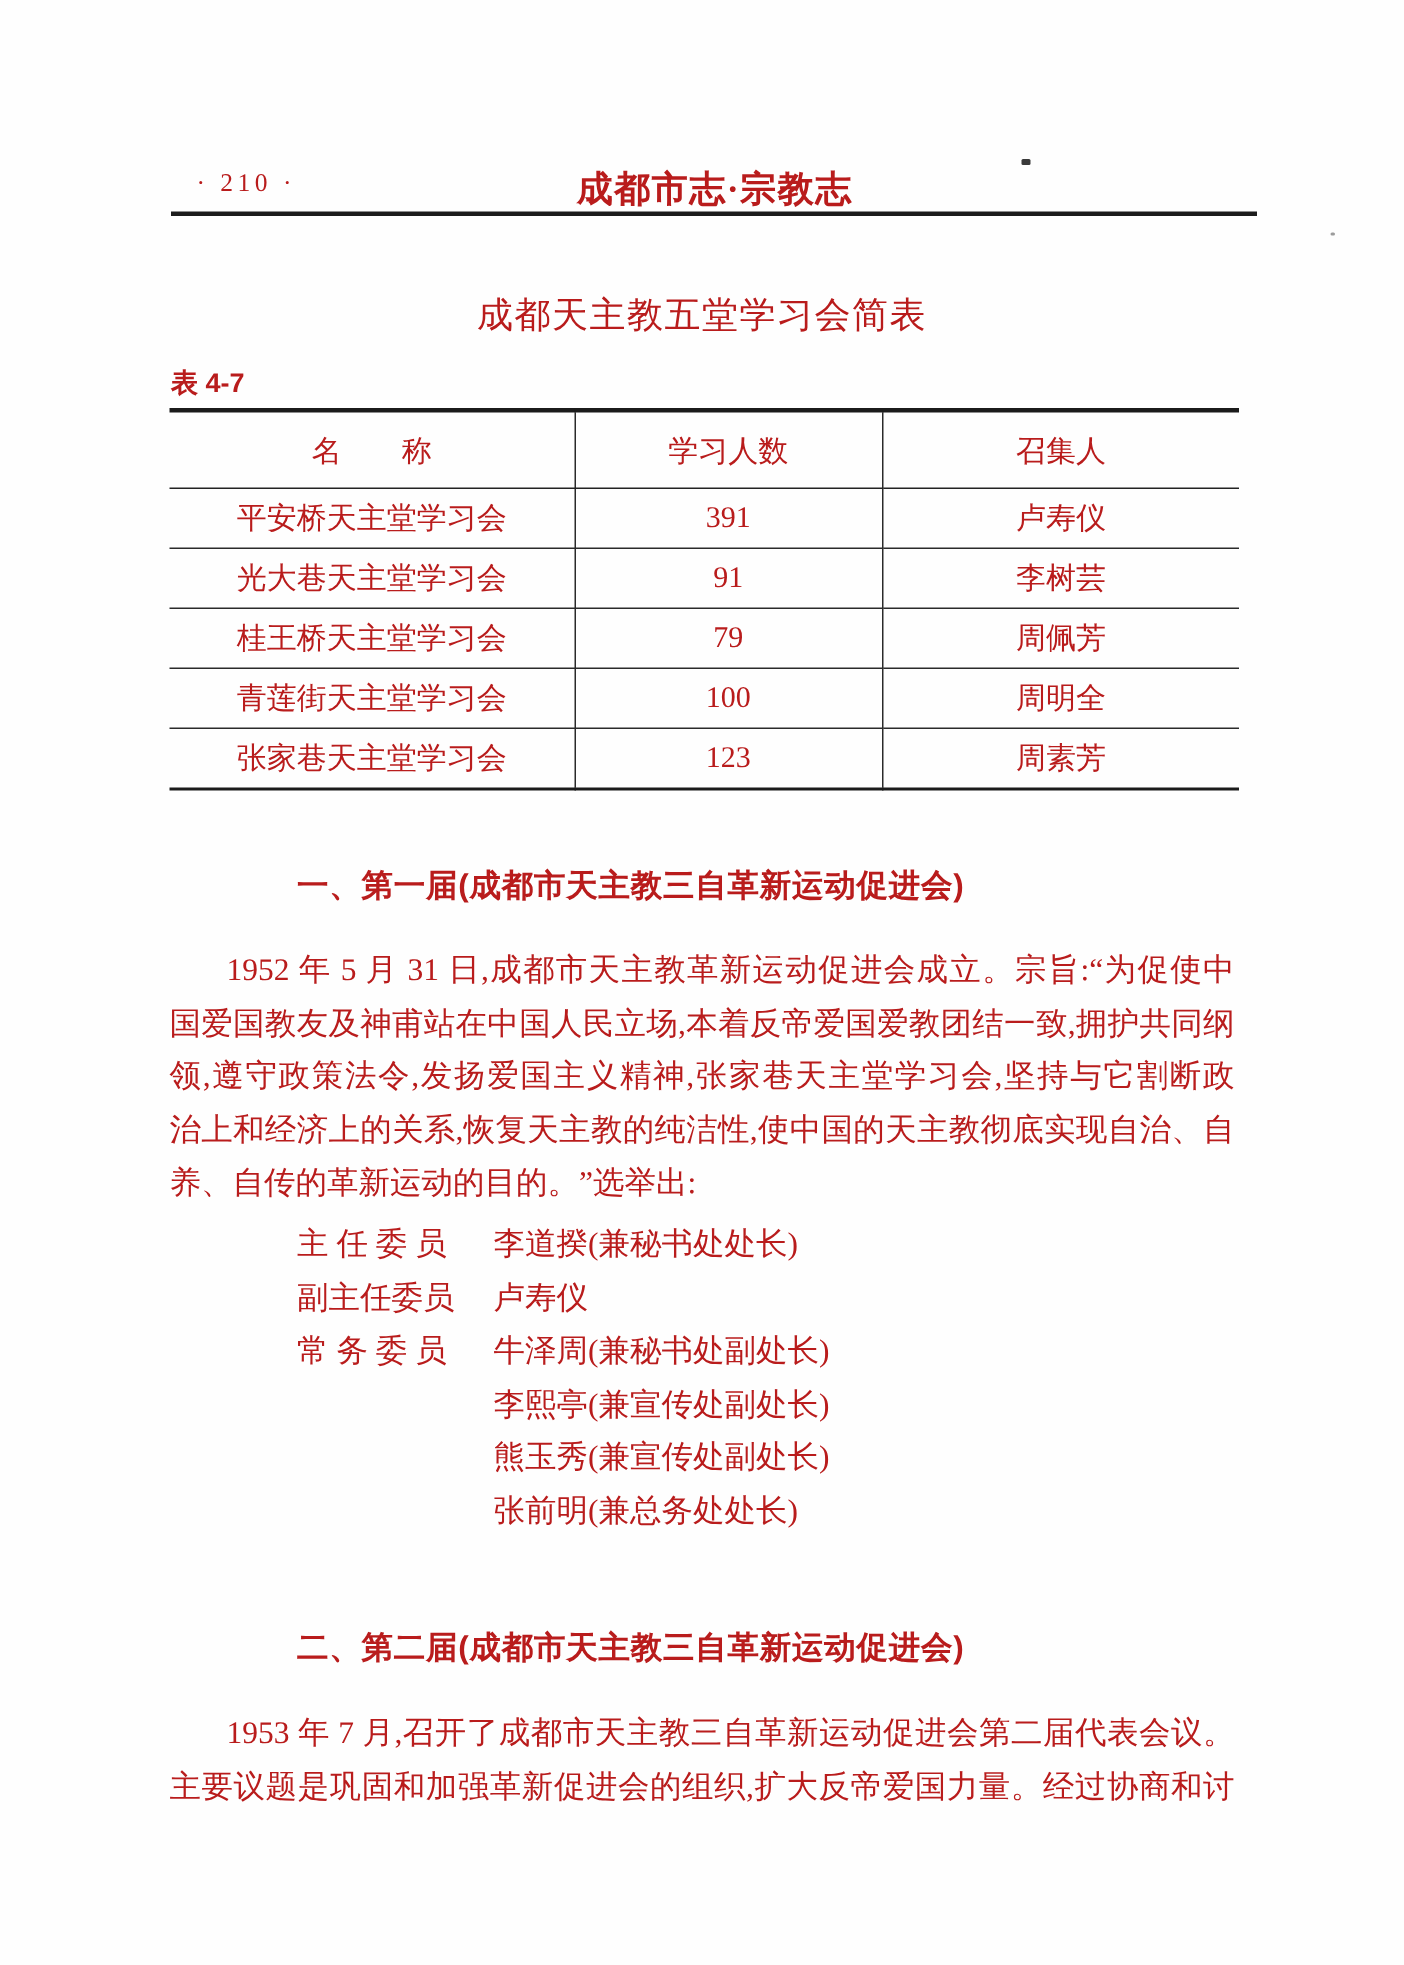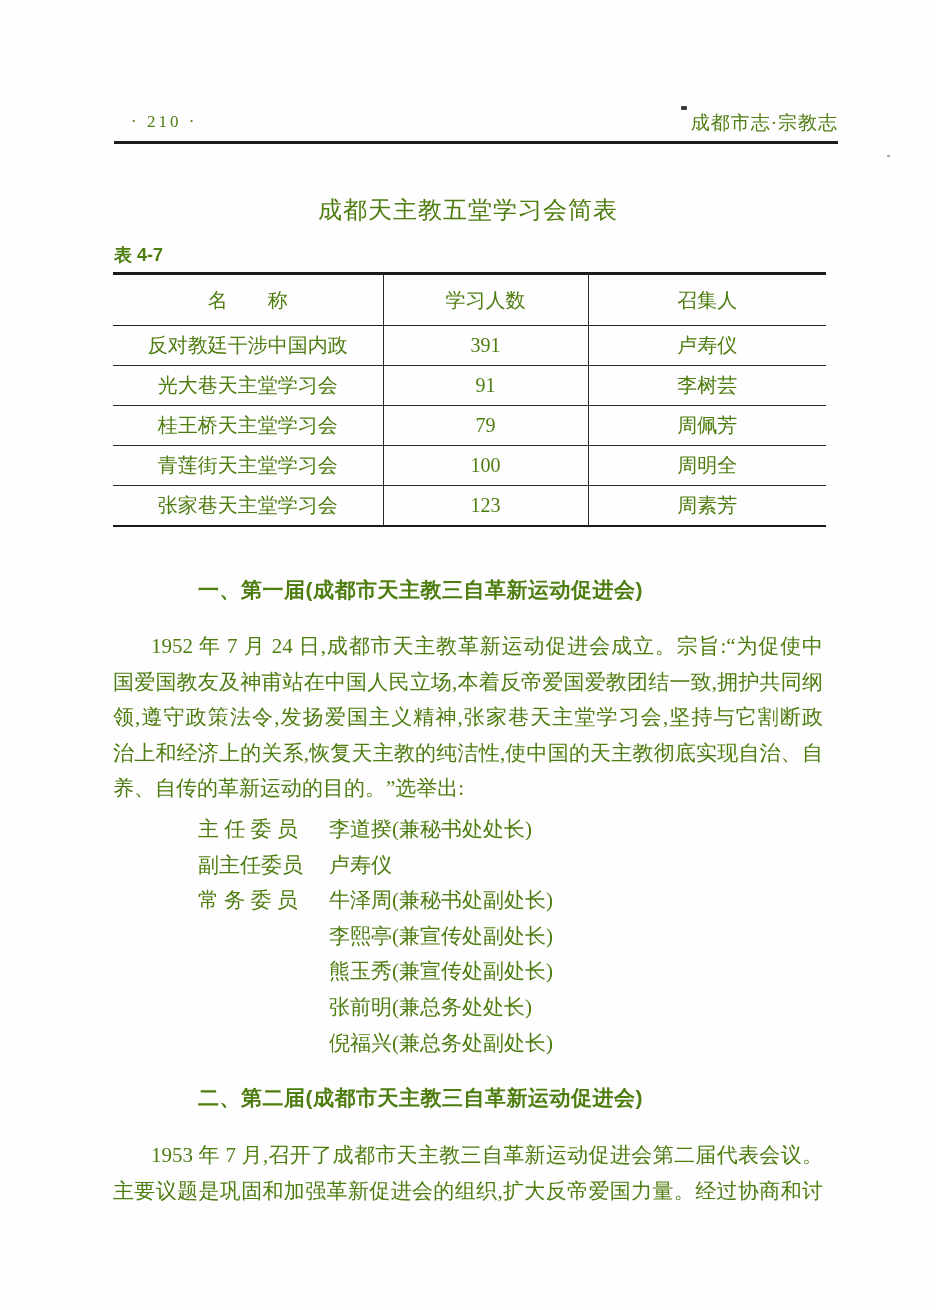--- a/index.html
+++ b/index.html
@@ -1,25 +1,25 @@
 <!DOCTYPE html>
 <html><head>
 <meta charset="utf-8">
 <style>
   html,body { margin:0; padding:0; background:#ffffff; }
   .page {
     position:relative; width:936px; height:1310px;
     background:#fefefe; overflow:hidden;
     font-family:"Liberation Serif","DejaVu Serif",serif;
-    color:#4d7c0f;
+    color:#b91c1c;
   }
   
   .running-head { position:absolute; top:110px; left:115px; width:723px; height:26px; }
   .page-num { position:absolute; left:16px; top:2px; font-size:17px; letter-spacing:3px; }
-  .head-title { position:absolute; left:0; right:0; top:0; text-align:right; font-size:19px; font-weight:normal; letter-spacing:1px; }
+  .head-title { position:absolute; left:0; right:0; top:0; text-align:center; font-size:24px; font-weight:bold; letter-spacing:1px; }
   .head-rule { position:absolute; top:141px; left:114px; width:724px; height:2.5px; background:#1c1c1c; }
 
   
   .doc-title { position:absolute; top:194px; left:0; width:936px; text-align:center;
     font-family:"Liberation Sans","DejaVu Sans",sans-serif; font-weight:normal; font-size:24px; letter-spacing:1px; }
   .table-label { position:absolute; top:243px; left:114px;
     font-family:"Liberation Sans","DejaVu Sans",sans-serif; font-weight:bold; font-size:18px; }
   table.data {
     position:absolute; top:272px; left:113px; width:713px;
     border-collapse:collapse; table-layout:fixed; font-size:20px;
@@ -77,21 +77,21 @@
       </colgroup>
     <thead>
       <tr>
         <th>名　　称</th>
         <th>学习人数</th>
         <th>召集人</th>
       </tr>
     </thead>
     <tbody>
       <tr>
-        <td>反对教廷干涉中国内政</td>
+        <td>平安桥天主堂学习会</td>
         <td>391</td>
         <td>卢寿仪</td>
       </tr>
       <tr>
         <td>光大巷天主堂学习会</td>
         <td>91</td>
         <td>李树芸</td>
       </tr>
       <tr>
         <td>桂王桥天主堂学习会</td>
@@ -107,21 +107,21 @@
         <td>张家巷天主堂学习会</td>
         <td>123</td>
         <td>周素芳</td>
       </tr>
     </tbody>
   </table>
 
   <div class="sec-heading h1">一、第一届(成都市天主教三自革新运动促进会)</div>
 
   <div class="para p1">
-    <div class="pline indent">1952 年 7 月 24 日,成都市天主教革新运动促进会成立。宗旨:“为促使中</div>
+    <div class="pline indent">1952 年 5 月 31 日,成都市天主教革新运动促进会成立。宗旨:“为促使中</div>
     <div class="pline">国爱国教友及神甫站在中国人民立场,本着反帝爱国爱教团结一致,拥护共同纲</div>
     <div class="pline">领,遵守政策法令,发扬爱国主义精神,张家巷天主堂学习会,坚持与它割断政</div>
     <div class="pline">治上和经济上的关系,恢复天主教的纯洁性,使中国的天主教彻底实现自治、自</div>
     <div class="pline short">养、自传的革新运动的目的。”选举出:</div>
   </div>
 
   <div class="members">
     <div class="mrow">
       <span class="role">主 任 委 员</span>
       <span class="mname">李道揆(兼秘书处处长)</span>
@@ -139,24 +139,20 @@
       <span class="mname">李熙亭(兼宣传处副处长)</span>
     </div>
     <div class="mrow">
       <span class="role"></span>
       <span class="mname">熊玉秀(兼宣传处副处长)</span>
     </div>
     <div class="mrow">
       <span class="role"></span>
       <span class="mname">张前明(兼总务处处长)</span>
     </div>
-    <div class="mrow">
-      <span class="role"></span>
-      <span class="mname">倪福兴(兼总务处副处长)</span>
-    </div>
   </div>
 
   <div class="sec-heading h2">二、第二届(成都市天主教三自革新运动促进会)</div>
 
   <div class="para p2">
     <div class="pline indent">1953 年 7 月,召开了成都市天主教三自革新运动促进会第二届代表会议。</div>
     <div class="pline">主要议题是巩固和加强革新促进会的组织,扩大反帝爱国力量。经过协商和讨</div>
   </div>
 
   <div class="speck a"></div>

